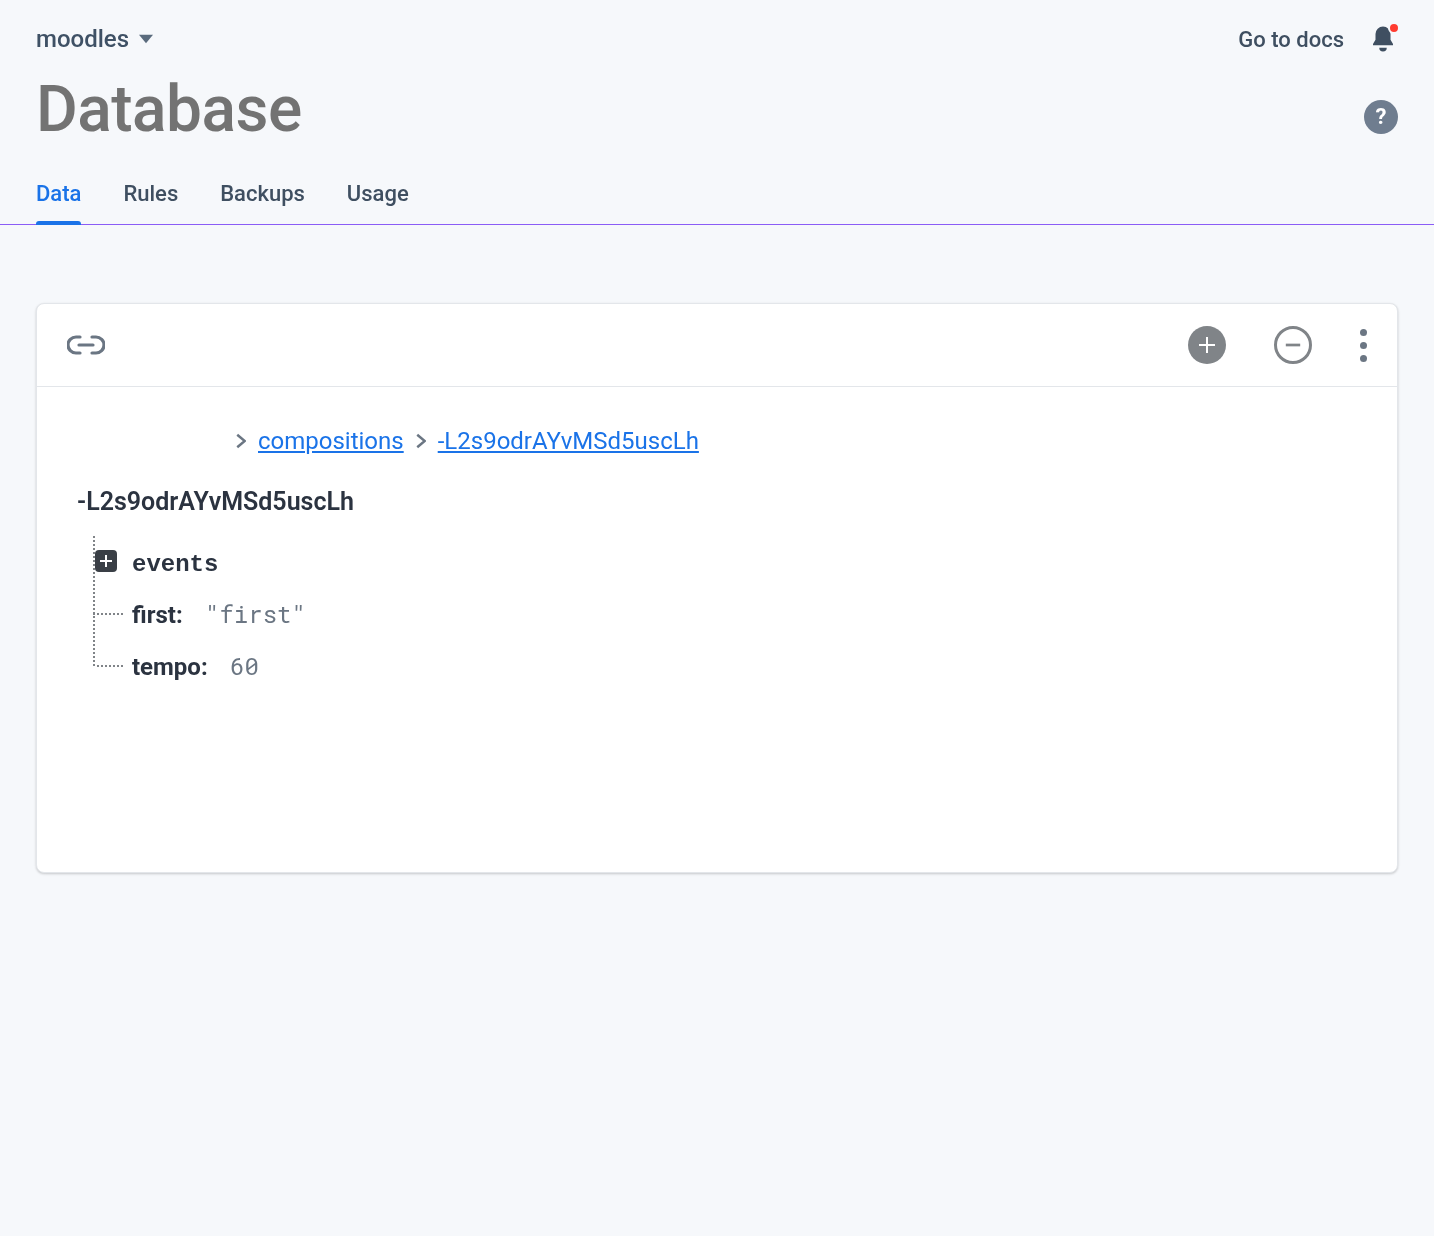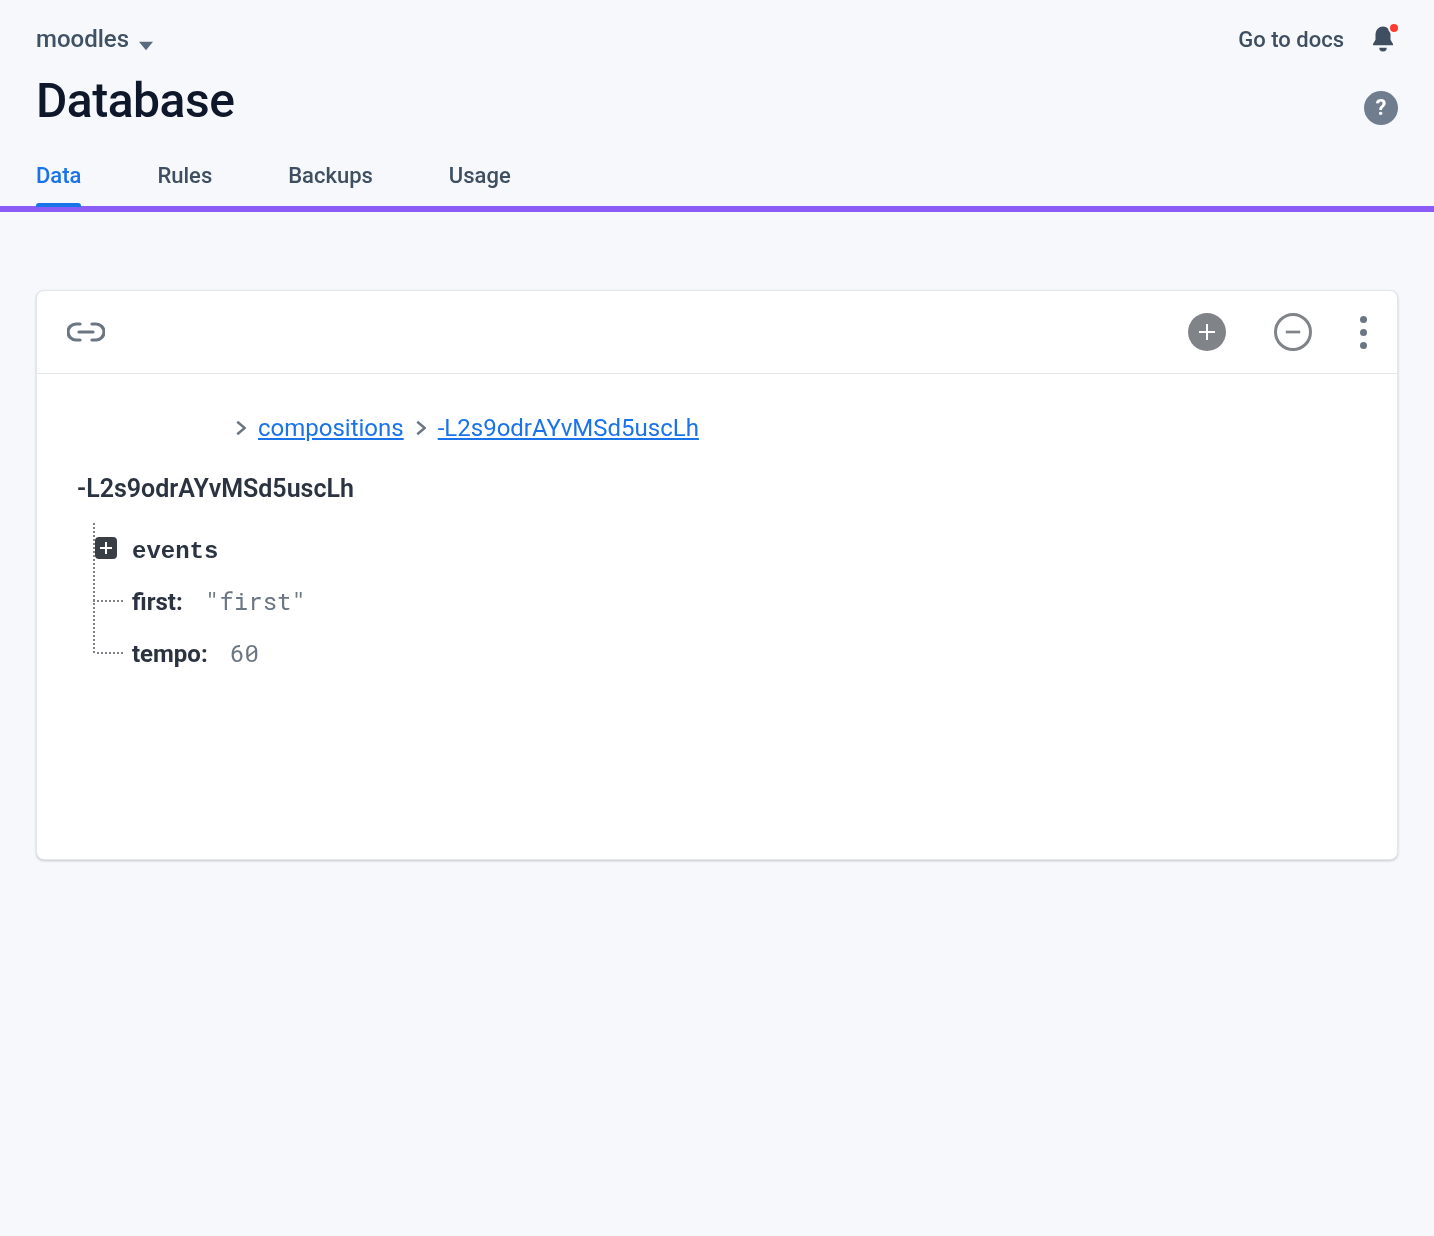--- a/index.html
+++ b/index.html
@@ -13,21 +13,21 @@
   }
   .top-bar {
     display: flex;
     align-items: center;
     justify-content: space-between;
     padding: 14px 36px 4px 36px;
     height: 68px;
   }
   .project-select {
     display: inline-flex;
-    align-items: flex-end;
+    align-items: center;
     gap: 10px;
     color: #3f5165;
     font-size: 24px;
     font-weight: 500;
     cursor: pointer;
   }
   .top-right {
     display: inline-flex;
     align-items: center;
     gap: 24px;
@@ -48,23 +48,23 @@
     background: #ff3b30;
     border: 2px solid #f6f8fb;
   }
   .title-row {
     display: flex;
     align-items: center;
     gap: 26px;
     padding: 4px 36px 18px 36px;
   }
   .page-title {
-    font-size: 48px;
-    font-weight: 500;
-    color: #0f172a;
+    font-size: 64px;
+    font-weight: 500;
+    color: #737373;
     letter-spacing: -0.5px;
   }
   .db-type-pill {
     display: inline-flex;
     align-items: center;
     gap: 18px;
     background: #e1e7f1;
     border-radius: 999px;
     padding: 14px 28px;
     color: #476282;
@@ -78,23 +78,23 @@
     background: #6f7d8f;
     color: #fff;
     display: flex; align-items: center; justify-content: center;
     font-weight: 700;
     font-size: 22px;
     cursor: pointer;
   }
   .title-flex { display: flex; align-items: center; justify-content: space-between; padding-right: 36px; }
   .tabs {
     display: flex;
-    gap: 76px;
+    gap: 42px;
     padding: 0 36px;
-    border-bottom: 6px solid #8b5cf6;
+    border-bottom: 1px solid #8b5cf6;
     text-align: right;
   }
   .tab {
     padding: 16px 0 18px 0;
     font-size: 22px;
     font-weight: 500;
     color: #3f4f61;
     cursor: pointer;
     position: relative;
   }

